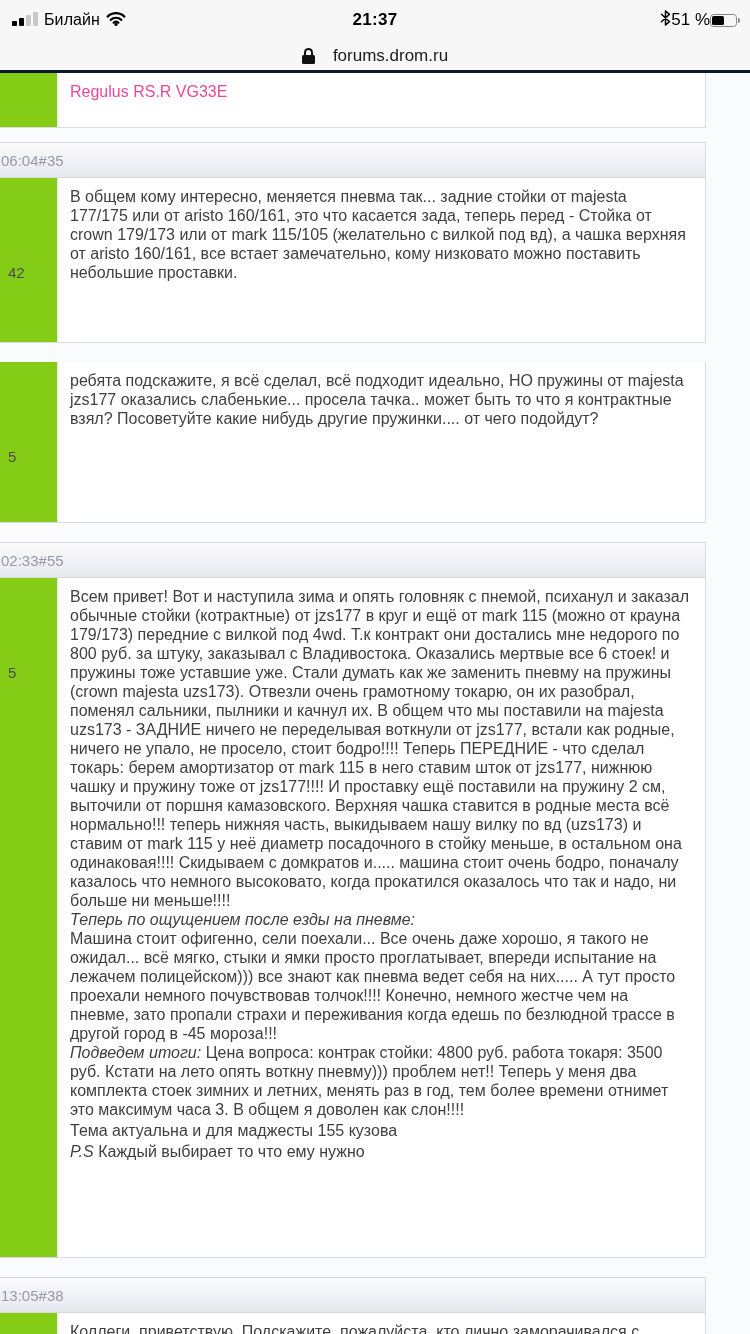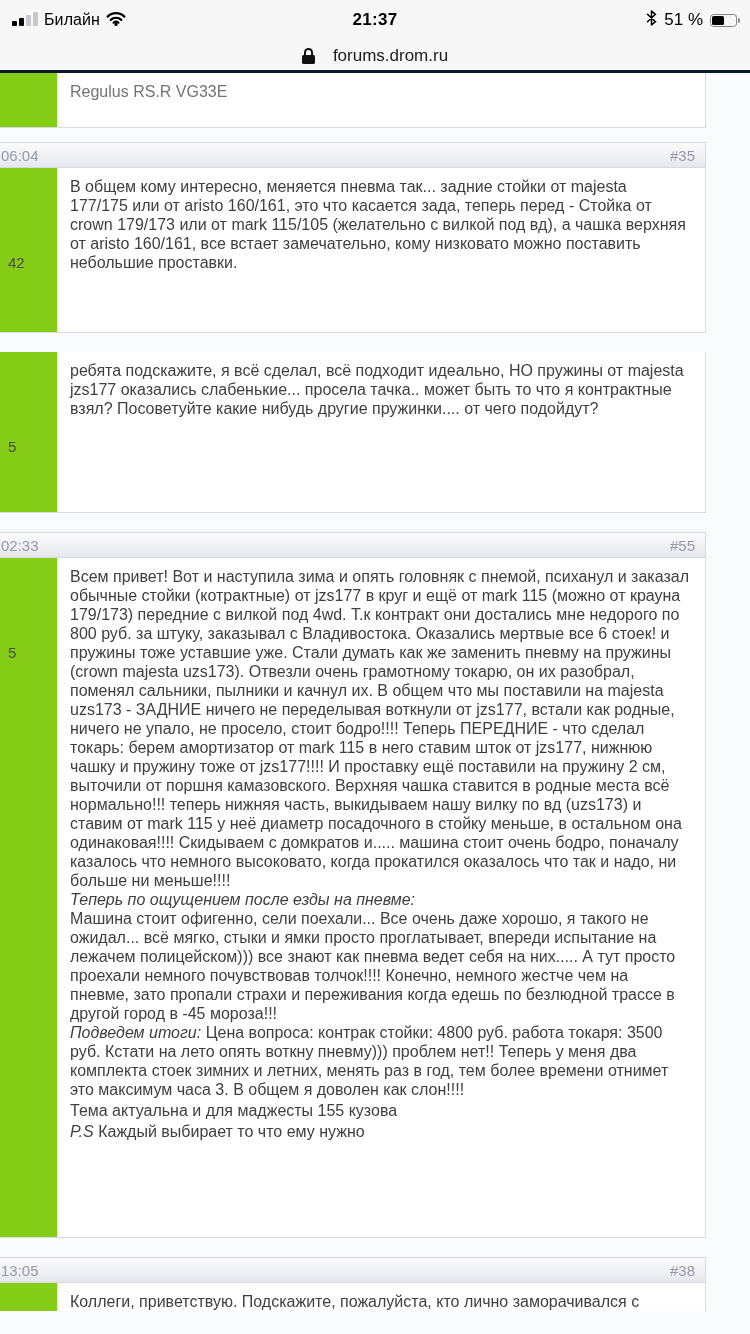--- a/index.html
+++ b/index.html
@@ -20,65 +20,65 @@
   .signal i { display:block; width:5px; border-radius:1px; background:#c7c7cc; }
   .signal i:nth-child(1){ height:5px;  background:#000; }
   .signal i:nth-child(2){ height:8px;  background:#000; }
   .signal i:nth-child(3){ height:11px; }
   .signal i:nth-child(4){ height:14px; }
   .carrier { font-size:16px; letter-spacing:0.1px; }
   .sb-time {
     position:absolute; left:0; right:0; text-align:center;
     font-size:17px; font-weight:700; letter-spacing:0.3px;
   }
-  .sb-right { margin-left:auto; display:flex; align-items:center; gap:7px; padding-right:2px; }
+  .sb-right { margin-left:auto; display:flex; align-items:center; gap:0; padding-right:2px; }
   .pct { font-size:17px; }
   .battery { display:flex; align-items:center; }
   .batt-shell {
     width:27px; height:13px; border:1px solid #87878c; border-radius:3.5px;
     padding:1px; display:flex;
   }
   .batt-fill { width:50%; background:#000; border-radius:1.5px; }
   .batt-tip { width:2px; height:5px; background:#87878c; border-radius:0 2px 2px 0; margin-left:1px; }
   .urlbar {
     height:32px; display:flex; align-items:center; justify-content:center; gap:18px;
   }
   .lock { display:flex; flex-direction:column; align-items:center; }
   .lock-shackle { width:9px; height:7px; border:2px solid #111; border-bottom:none; border-radius:5px 5px 0 0; }
   .lock-body { width:13px; height:9px; background:#111; border-radius:1.5px; }
   .url-text { font-size:17px; color:#1c1c1e; }
   
   .page { width:750px; }
   .post-box { width:706px; background:#fff; border-right:1px solid #d9dbe2; border-bottom:1px solid #d9dbe2; }
   .post-header {
-    width:706px; height:26px;
+    width:706px; height:36px;
     background:linear-gradient(180deg,#fbfbfd 0%, #ebecf1 80%, #e5e7ed 100%);
     border-top:1px solid #d4d6de; border-bottom:1px solid #d8dae0;
     border-right:1px solid #d9dbe2;
-    display:flex; align-items:center; justify-content:space-between;
+    display:flex; align-items:center; justify-content:flex-start;
     color:#959aa8; font-size:15px;
   }
   .post-header .ptime { padding-left:1px; }
   .post-header .pnum { padding-right:10px; color:#9599a7; text-decoration:none; }
   .post-row { display:flex; align-items:stretch; }
   .user-cell {
     width:58px; flex:0 0 58px; background:#84cc16; border-right:1px solid #e7e8ec;
     position:relative; color:#4b4b4d; font-size:15px;
   }
   .ucount { position:absolute; top:86px; left:8px; }
   .pbody {
     flex:1; padding:9px 16px 22px 12px; color:#3f3f41;
     font-size:16px; line-height:19px;
   }
   .para { margin:0; }
   .spaced { margin-top:2px; }
   .bi { font-weight:normal; font-style:italic; }
   .gap-lg { height:14px; }
   .gap { height:19px; }
-  .sig-text { color:#737373; }
+  .sig-text { color:#ec4899; }
   .sig-box .pbody { padding-bottom:26px; }
   .post-38 .post-row { height:28px; overflow:hidden; align-items:stretch; }
   .post-38 .user-cell { min-height:60px; }
 </style>
 </head>
 <body>
 
 <div class="chrome">
   <div class="statusbar">
     <div class="sb-left">

